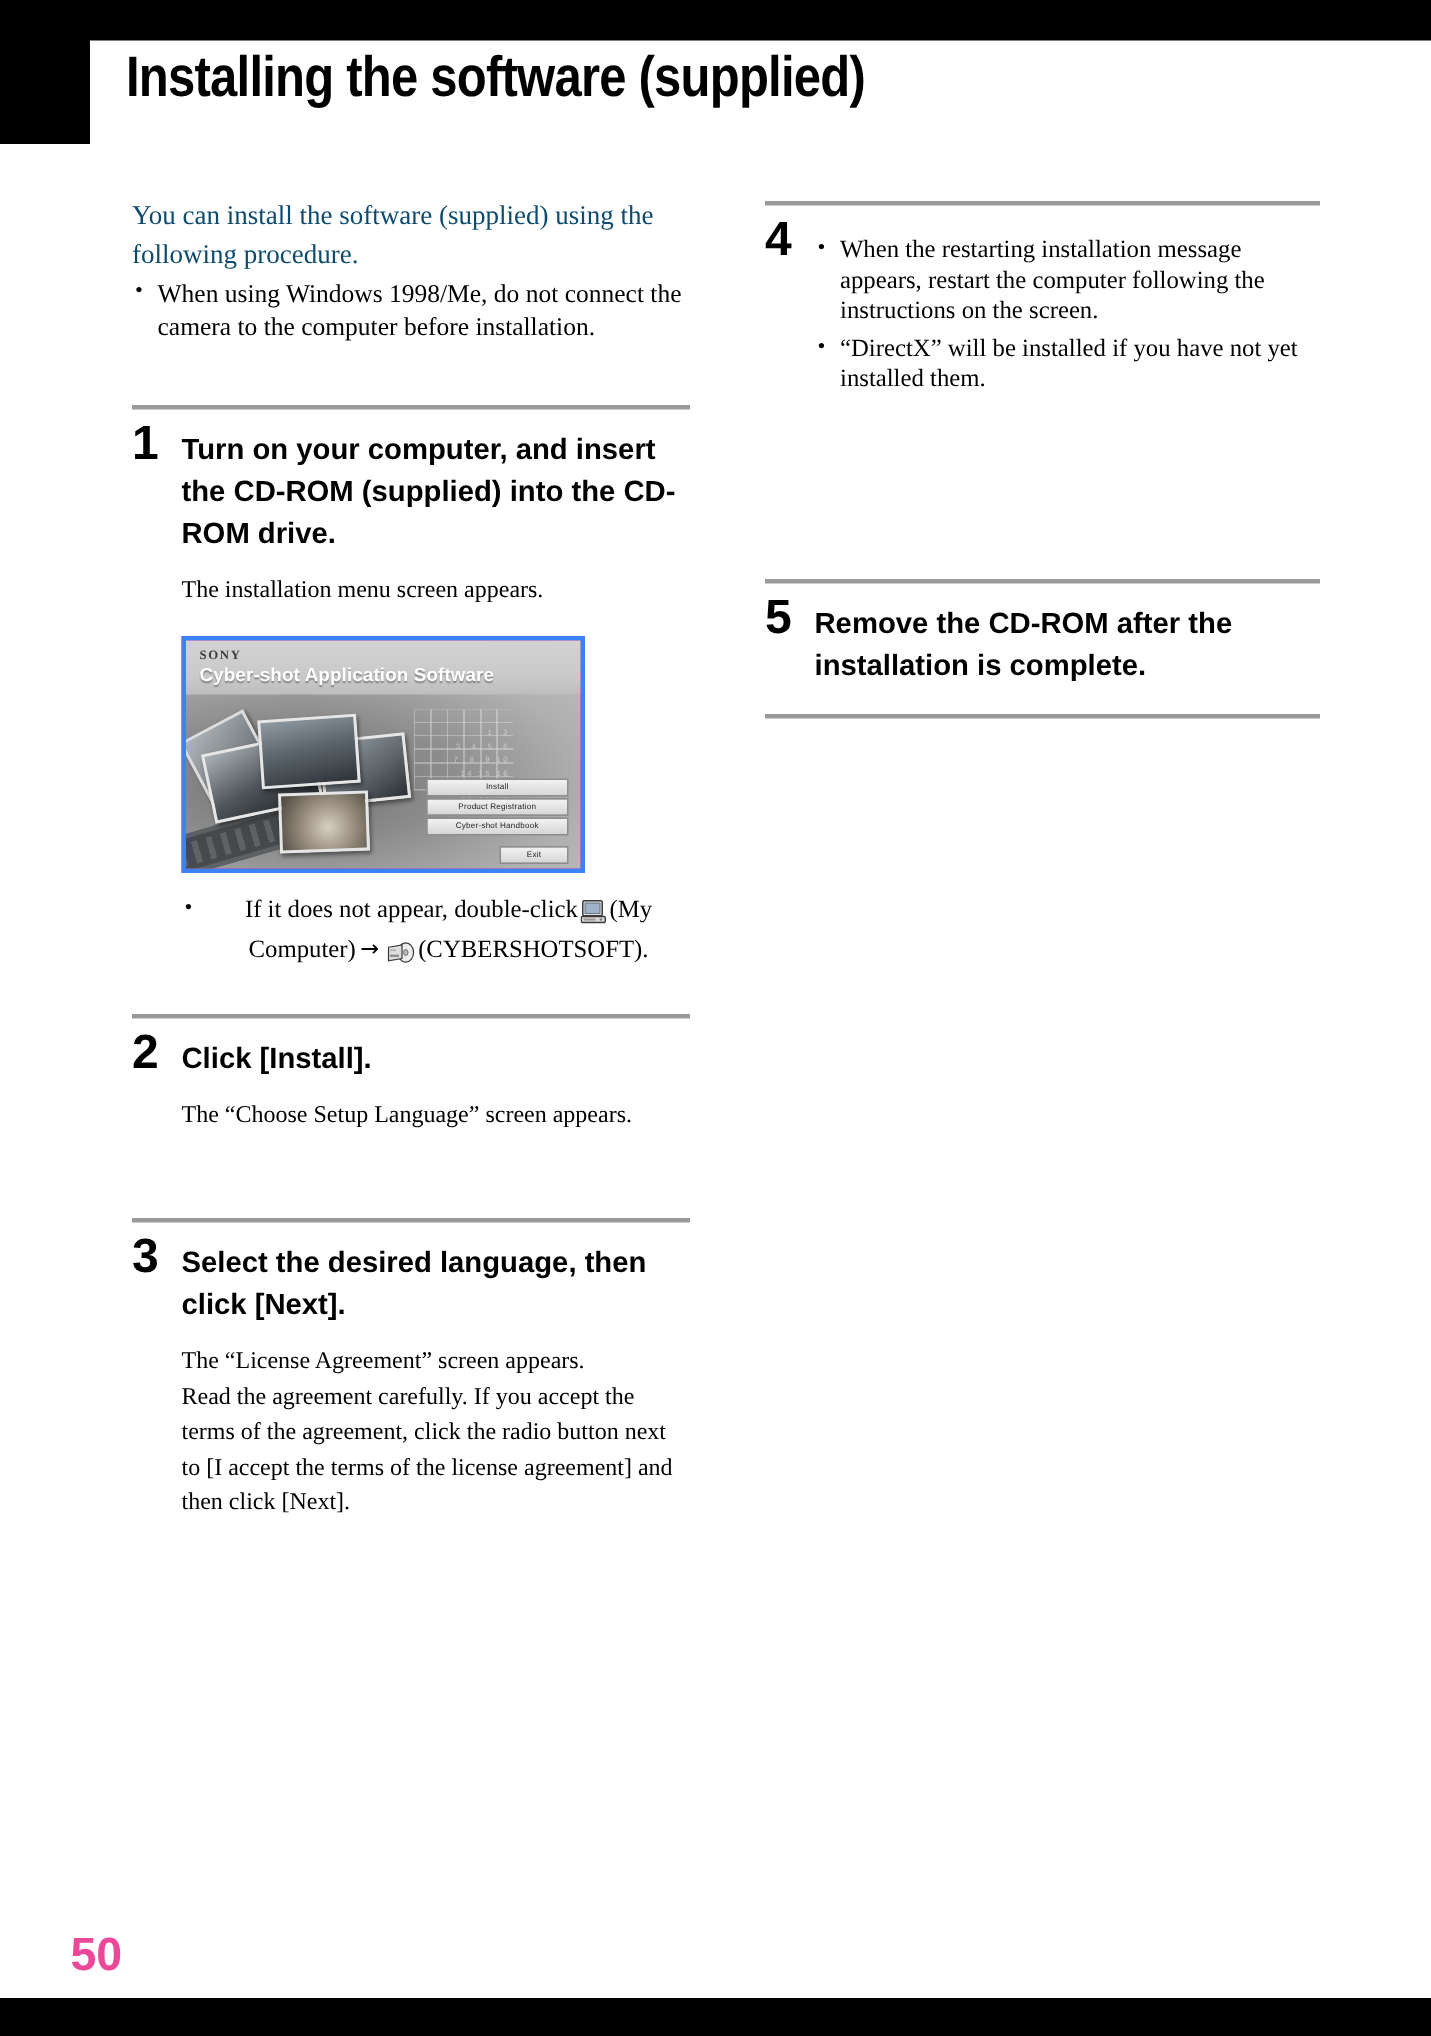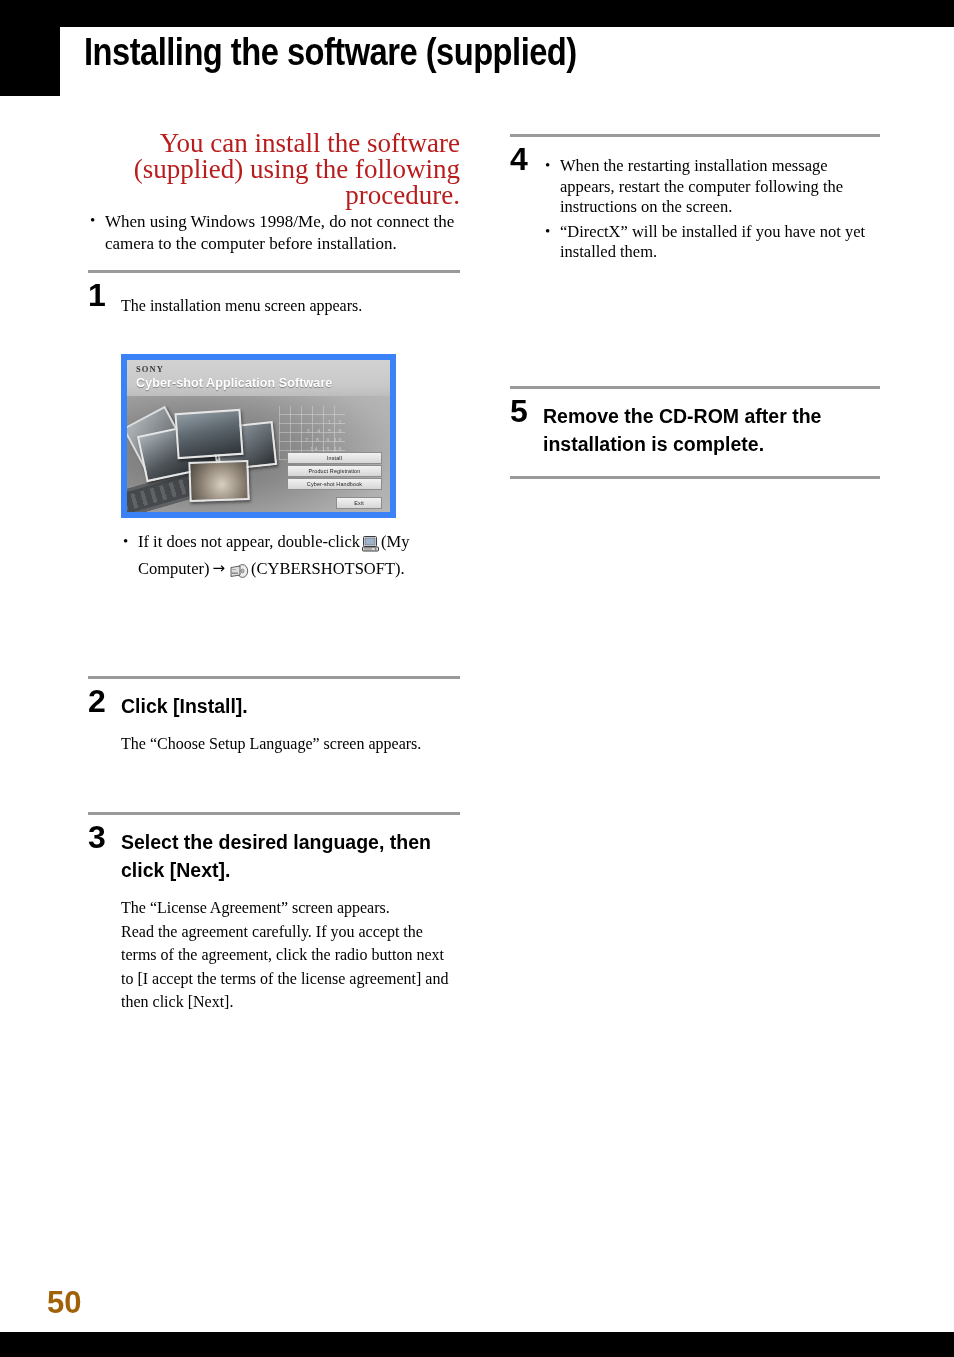--- a/index.html
+++ b/index.html
@@ -50,40 +50,39 @@
     white-space: nowrap;
   }
 
   .page-number {
     position: absolute;
     left: 47px; top: 1286px;
     font-family: "Liberation Sans", "DejaVu Sans", sans-serif;
     font-weight: bold;
     font-size: 31px;
     line-height: 34px;
-    color: #a16207;
+    color: #ec4899;
   }
 
   .rule {
     height: 3px;
     background: #9a9a9a;
     width: 100%;
   }
 
   
   .intro {
     position: absolute;
     left: 88px; top: 130px;
     width: 372px;
   }
   .intro-lead {
-    font-size: 27px;
+    font-size: 18px;
     line-height: 26px;
-    color: #b91c1c;
-    text-align: right;
+    color: #0c4a6e;
   }
   ul.bullets {
     list-style: none;
     margin: 3px 0 0 0;
     padding: 0;
   }
   ul.bullets li {
     position: relative;
     padding-left: 17px;
     font-size: 17px;
@@ -142,27 +141,27 @@
   }
   .step ul.bullets li {
     font-size: 16.5px;
     line-height: 20.5px;
     margin-top: 4px;
   }
 
   
   .shot-wrap {
     margin-left: 33px;
-    margin-top: 36px;
+    margin-top: 18px;
     width: 263px;
     height: 152px;
     position: relative;
     background: #ec4899;
     overflow: hidden;
-    border: 6px solid #3b82f6;
+    border: 3px solid #3b82f6;
   }
   .shot-bg {
     position: absolute;
     inset: 0;
     background:
       radial-gradient(ellipse 120% 90% at 28% 62%, #6f6f6f 0%, #8c8c8c 32%, #b0b0b0 62%, #c6c6c6 100%);
   }
   .shot-header {
     position: absolute;
     left: 0; top: 0;
@@ -292,20 +291,21 @@
   <div class="intro-lead">You can install the software (supplied) using the following procedure.</div>
   <ul class="bullets">
     <li>When using Windows 1998/Me, do not connect the camera to the computer before installation.</li>
   </ul>
 </div>
 
 <div class="step" style="left:88px; top:270px; width:372px;">
   <div class="rule"></div>
   <div class="step-body">
     <div class="step-num">1</div>
+    <div class="step-head">Turn on your computer, and insert the CD-ROM (supplied) into the CD-ROM drive.</div>
     <div class="step-text">The installation menu screen appears.</div>
 
     <div class="shot-wrap">
       <div class="shot-bg"></div>
 
       <div class="shot-cal">
         <div class="cg"></div>
         <div class="dg">1  2
 3  4  5  6
 7  8  9 10
@@ -324,21 +324,21 @@
       <div class="shot-header"></div>
       <div class="shot-sony">SONY</div>
       <div class="shot-apptitle">Cyber-shot Application Software</div>
 
       <div class="shot-btn btn-install">Install</div>
       <div class="shot-btn btn-register">Product Registration</div>
       <div class="shot-btn btn-handbook">Cyber-shot Handbook</div>
       <div class="shot-btn btn-exit">Exit</div>
     </div>
 
-    <ul class="bullets" style="margin-top:14px;">
+    <ul class="bullets" style="margin-top:14px;text-align:center;">
       <li><span>If it does not appear, double-click</span><span class="inline-icon"><svg width="17" height="16" viewBox="0 0 17 16" aria-hidden="true">
               <rect x="1.5" y="0.5" width="13" height="10" rx="1" fill="#e8e8e8" stroke="#3a3a3a"></rect>
               <rect x="3" y="2" width="10" height="7" fill="#9fb3c8" stroke="#5a6a78" stroke-width="0.6"></rect>
               <rect x="0.5" y="11" width="16" height="4" rx="0.8" fill="#dcdcdc" stroke="#3a3a3a"></rect>
               <rect x="2" y="12.3" width="8" height="1.4" fill="#9a9a9a"></rect>
               <circle cx="13.6" cy="13" r="0.9" fill="#7a7a7a"></circle>
             </svg></span><span>(My Computer)</span><span class="arrow-glyph">→</span><span class="inline-icon"><svg width="19" height="16" viewBox="0 0 19 16" aria-hidden="true">
               <ellipse cx="12.5" cy="8" rx="5.2" ry="6.4" fill="#ededed" stroke="#3a3a3a" stroke-width="0.8"></ellipse>
               <ellipse cx="12.5" cy="8" rx="1.5" ry="2" fill="#b9b9b9" stroke="#555" stroke-width="0.5"></ellipse>
               <path d="M1 4.5 L10 3 L10 12 L1 13.5 Z" fill="#dedede" stroke="#3a3a3a" stroke-width="0.8"></path>

